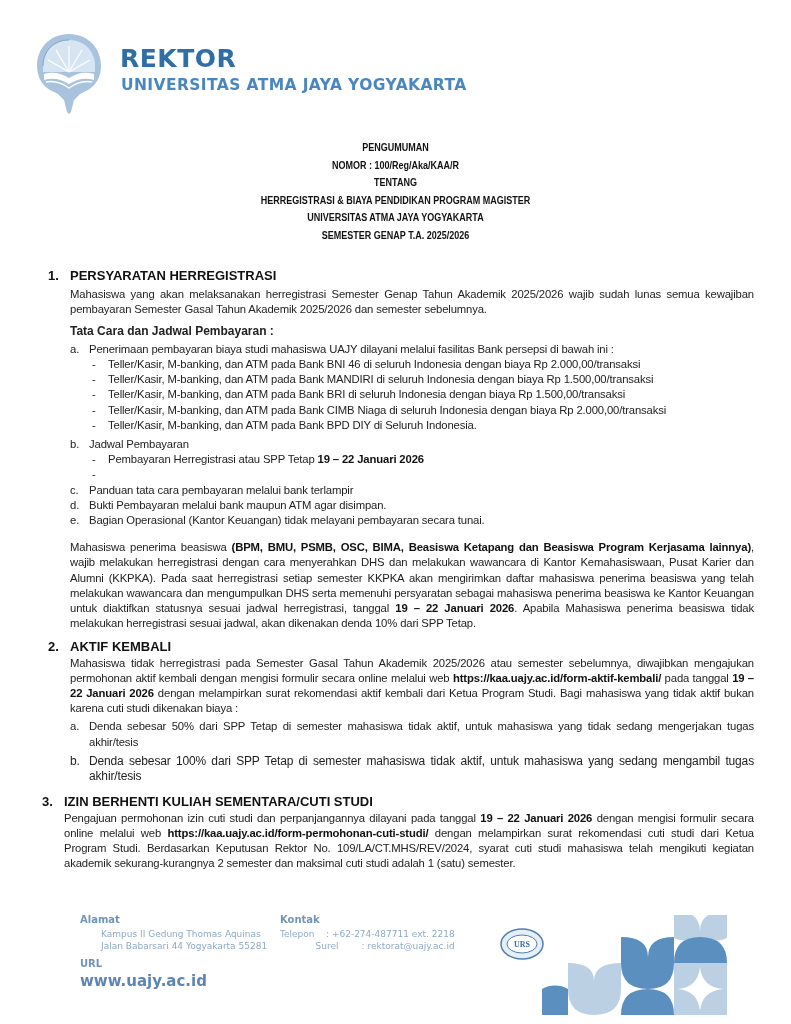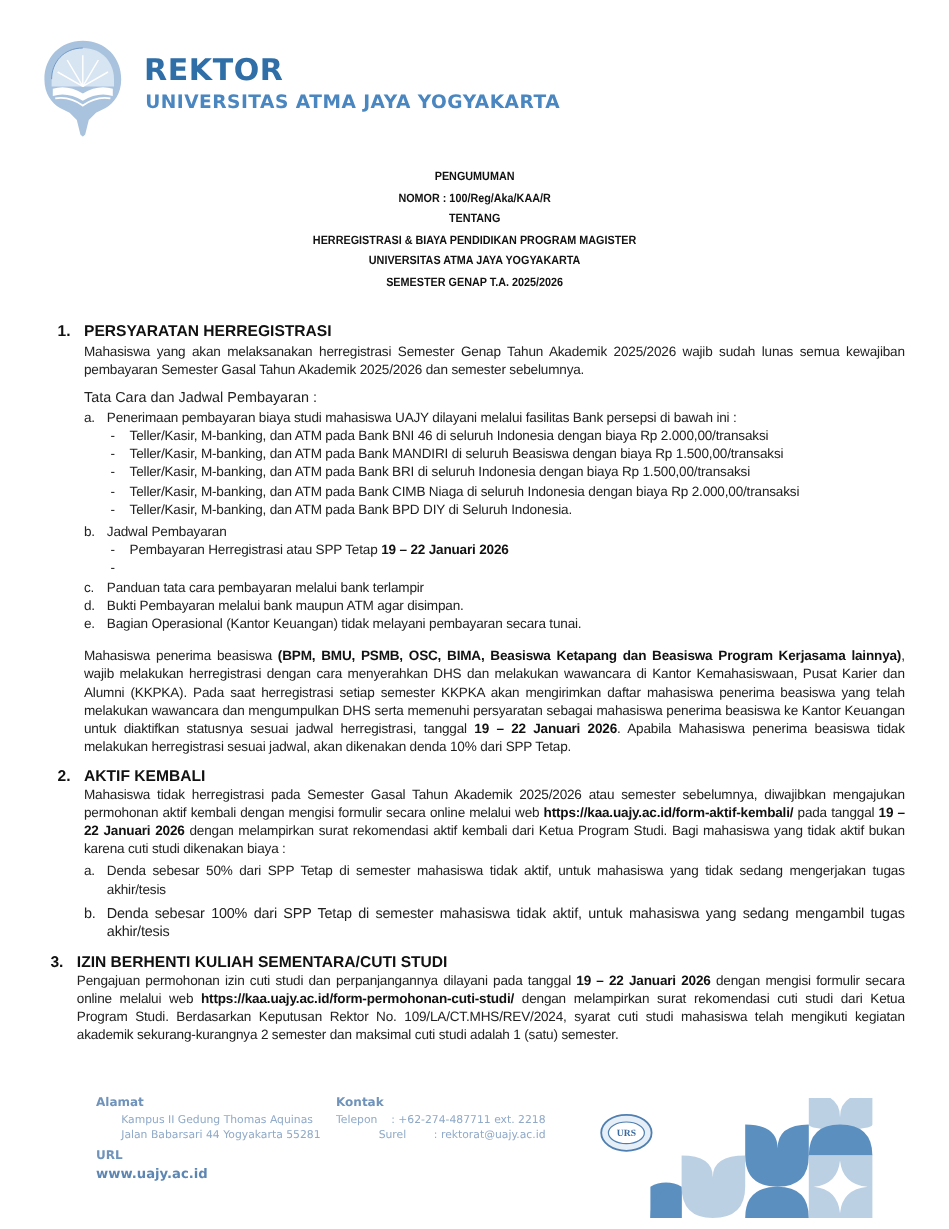--- a/index.html
+++ b/index.html
@@ -19,37 +19,37 @@
   .title-block { position: absolute; left: 0; top: 139px; width: 791px; text-align: center;
                  font-weight: bold; font-size: 10px; line-height: 17.5px; color: #111; }
   .title-block div { transform: scaleX(0.9); }
 
   
   .content { position: absolute; left: 48px; top: 268px; width: 706px; font-size: 11.3px; line-height: 15.2px; color: #222; }
   .sec-head { display: flex; font-weight: bold; font-size: 13px; color: #111; }
   .sec-num { width: 22px; }
   .para { margin-left: 22px; text-align: justify; }
   .narrow { letter-spacing: -0.15px; }
-  .sub-head { margin-left: 22px; font-weight: normal; font-size: 12px; margin-top: 6px; }
+  .sub-head { margin-left: 22px; font-weight: bold; font-size: 12px; margin-top: 6px; }
   .list { margin-left: 22px; }
   .li { display: flex; }
   .li .mk { width: 19px; flex: 0 0 19px; }
   .dash { display: flex; margin-left: 19px; }
   .dash .mk { width: 19px; flex: 0 0 19px; text-align: left; padding-left: 3px; box-sizing: border-box; }
   b { color: #111; }
   .link { font-weight: bold; color: #111; }
 
   
   .footer { position: absolute; left: 80px; top: 914px; font-size: 9px; color: #8fa9c7; font-family: "DejaVu Sans", sans-serif; }
   .f-col { position: absolute; top: 0; }
   .f-label { font-weight: bold; color: #6f93ba; font-size: 10px; margin-bottom: 3px; }
   .f-text { line-height: 12px; white-space: nowrap; padding-left: 21px; }
   .f-row { display: flex; line-height: 12px; white-space: nowrap; justify-content: flex-end; }
   .f-row .k { width: 46px; }
-  .f-url { font-weight: bold; color: #5d86b3; font-size: 11px; }
+  .f-url { font-weight: bold; color: #5d86b3; font-size: 15px; }
 
   .deco { position: absolute; left: 540px; top: 915px; width: 220px; height: 100px; }
   .cert { position: absolute; left: 499px; top: 927px; width: 46px; height: 34px; }
 </style>
 </head>
 <body>
 
 <div class="page">
 
   <div class="header">
@@ -93,21 +93,21 @@
       <div class="li">
         <span class="mk">a.</span>
         <span>Penerimaan pembayaran biaya studi mahasiswa UAJY dilayani melalui fasilitas Bank persepsi di bawah ini :</span>
       </div>
       <div class="dash">
           <span class="mk">-</span>
           <span>Teller/Kasir, M-banking, dan ATM pada Bank BNI 46 di seluruh Indonesia dengan biaya Rp 2.000,00/transaksi</span>
         </div>
       <div class="dash">
           <span class="mk">-</span>
-          <span>Teller/Kasir, M-banking, dan ATM pada Bank MANDIRI di seluruh Beasiswa dengan biaya Rp 1.500,00/transaksi</span>
+          <span>Teller/Kasir, M-banking, dan ATM pada Bank MANDIRI di seluruh Indonesia dengan biaya Rp 1.500,00/transaksi</span>
         </div>
       <div class="dash">
           <span class="mk">-</span>
           <span>Teller/Kasir, M-banking, dan ATM pada Bank BRI di seluruh Indonesia dengan biaya Rp 1.500,00/transaksi</span>
         </div>
       <div class="dash">
           <span class="mk">-</span>
           <span>Teller/Kasir, M-banking, dan ATM pada Bank CIMB Niaga di seluruh Indonesia dengan biaya Rp 2.000,00/transaksi</span>
         </div>
       <div class="dash">

